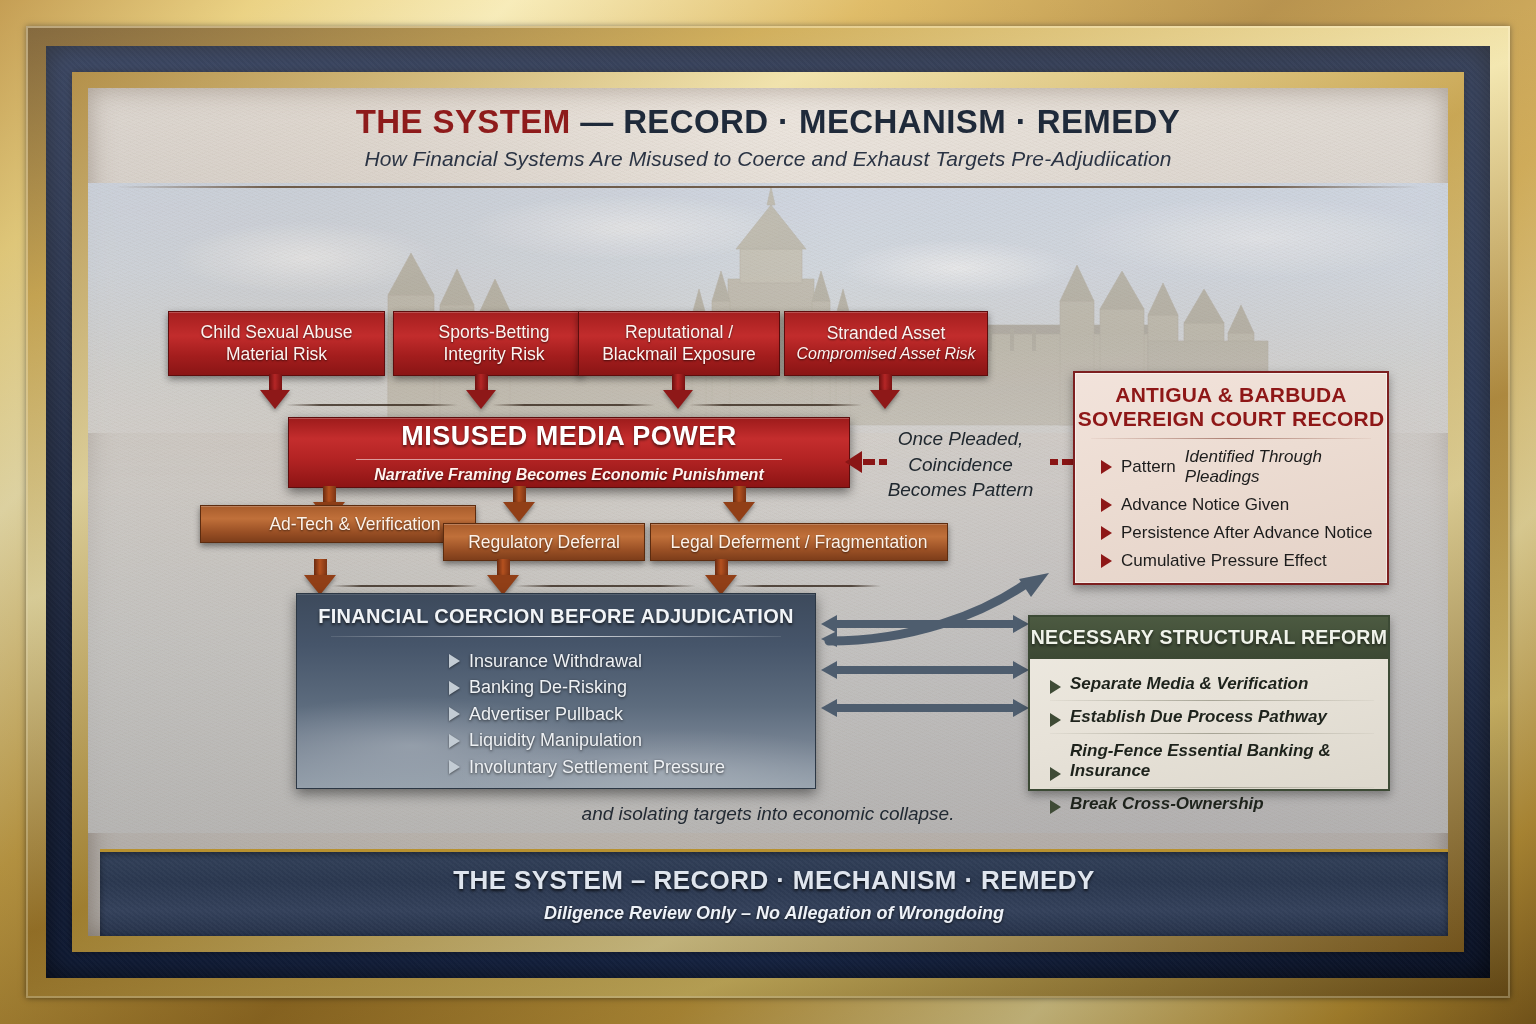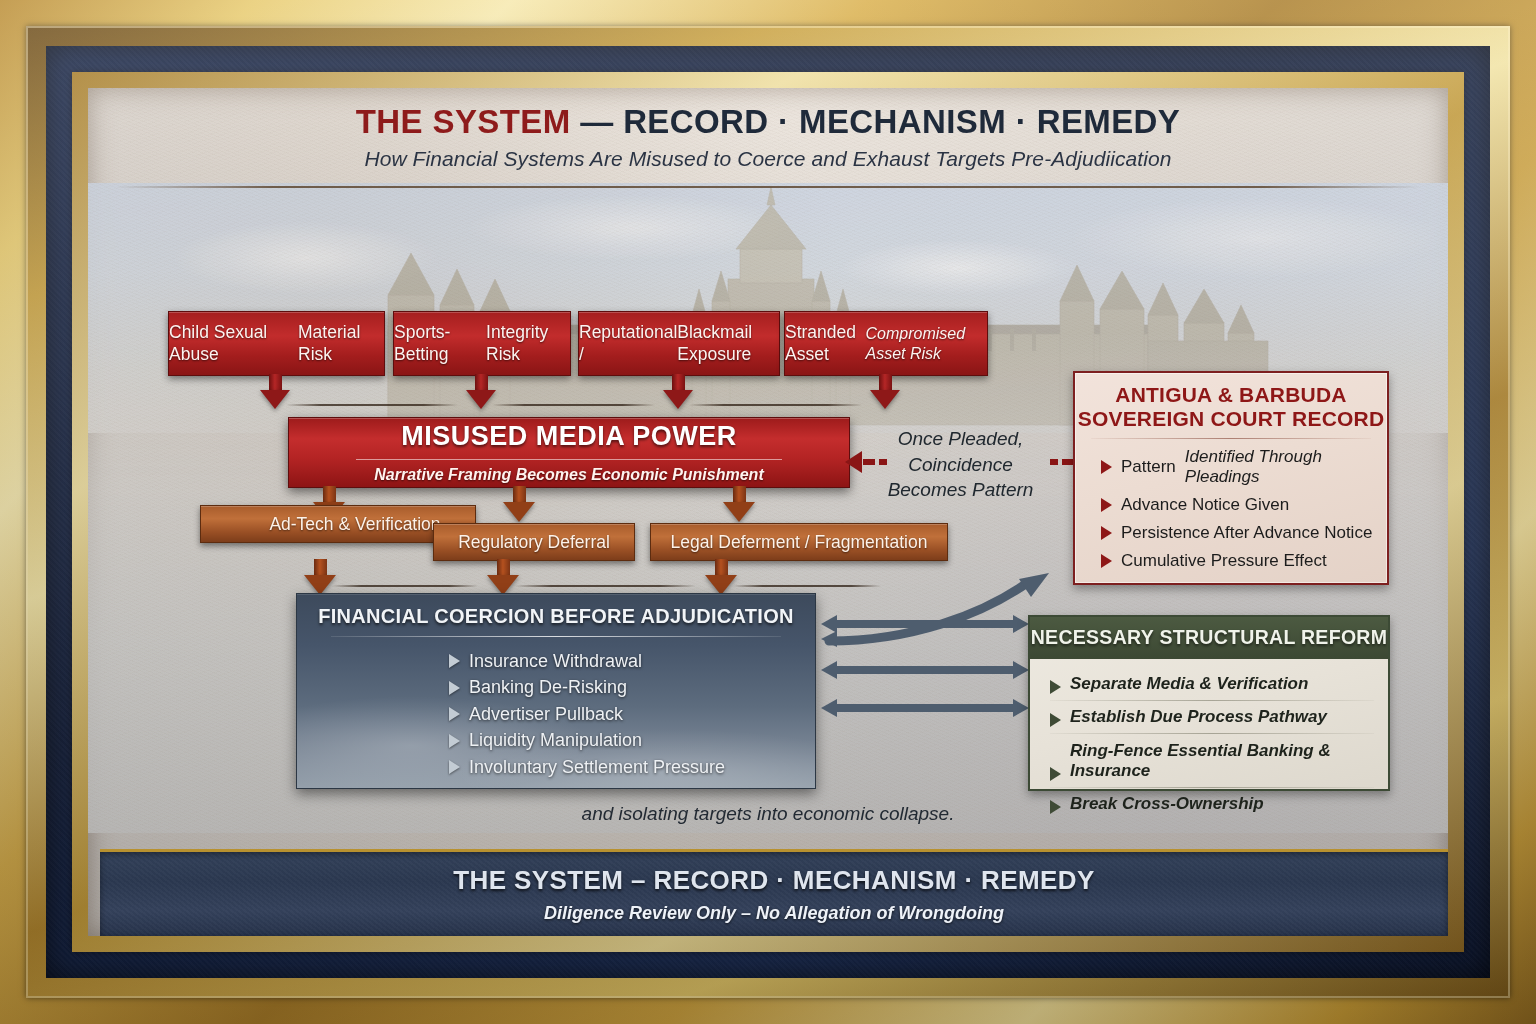--- a/index.html
+++ b/index.html
@@ -97,22 +97,22 @@
     position:absolute;top:98px;left:28px;right:28px;height:2px;z-index:6;
     background:linear-gradient(90deg,rgba(110,85,60,0),rgba(95,72,50,.85) 12%,rgba(95,72,50,.85) 88%,rgba(110,85,60,0));
   }
 
   
   .risk-box{
     position:absolute;z-index:5;
     background:linear-gradient(180deg,#a51f1f 0%,#c22c2c 38%,#a31d1d 70%,#8a1515 100%);
     border:1px solid #5e0d0d;
     box-shadow:0 3px 7px rgba(0,0,0,.45),inset 0 1px 0 rgba(255,255,255,.22);
-    color:#fdf3f0;text-align:left;
-    display:flex;flex-direction:row;align-items:center;justify-content:center;
+    color:#fdf3f0;text-align:center;
+    display:flex;flex-direction:column;align-items:center;justify-content:center;
     line-height:1.22;font-size:17.5px;
     text-shadow:0 1px 2px rgba(0,0,0,.6);
   }
   .risk-box .l2-italic{font-style:italic;font-size:16px;}
   .da-stem{
     position:absolute;z-index:5;width:13px;
     background:linear-gradient(90deg,#6d0f0f,#b52626 45%,#7a1212);
   }
   .da-head{
     position:absolute;z-index:5;width:0;height:0;
@@ -335,21 +335,21 @@
     <div id="title">
       <span class="t-red">THE SYSTEM</span><span class="t-dark"> — </span><span class="t-dark">RECORD · MECHANISM · REMEDY</span>
     </div>
     <div id="subtitle">How Financial Systems Are Misused to Coerce and Exhaust Targets Pre-Adjudiication</div>
     <div id="title-rule"></div>
 
     <div class="risk-box" style="left:80px;top:223px;width:215px;height:63px;">
       <div>Child Sexual Abuse</div>
       <div>Material Risk</div>
     </div>
-    <div class="risk-box" style="left:305px;top:223px;width:176px;height:63px;">
+    <div class="risk-box" style="left:305px;top:223px;width:176px;height:63px;padding-left:12px;">
       <div>Sports-Betting</div>
       <div>Integrity Risk</div>
     </div>
     <div class="risk-box" style="left:490px;top:223px;width:200px;height:63px;">
       <div>Reputational /</div>
       <div>Blackmail Exposure</div>
     </div>
     <div class="risk-box" style="left:696px;top:223px;width:202px;height:63px;">
       <div>Stranded Asset</div>
       <div class="l2-italic">Compromised Asset Risk</div>
@@ -418,21 +418,21 @@
     <div class="or-stem" style="left:235px;top:398px;height:18px;"></div>
     <div class="or-head" style="left:225px;top:414px;"></div>
     <div class="or-stem" style="left:425px;top:398px;height:18px;"></div>
     <div class="or-head" style="left:415px;top:414px;"></div>
     <div class="or-stem" style="left:645px;top:398px;height:18px;"></div>
     <div class="or-head" style="left:635px;top:414px;"></div>
 
     <div class="or-box" style="left:112px;top:417px;width:240px;height:36px;padding-left:34px;">
       <span>Ad-Tech &amp; Verification</span>
     </div>
-    <div class="or-box" style="left:345px;top:435px;width:200px;height:36px;">
+    <div class="or-box" style="left:355px;top:435px;width:200px;height:36px;">
       <span>Regulatory Deferral</span>
     </div>
     <div class="or-box" style="left:562px;top:435px;width:296px;height:36px;">
       <span>Legal Deferment / Fragmentation</span>
     </div>
 
     <div class="or-stem" style="left:226px;top:471px;height:18px;"></div>
     <div class="or-head" style="left:216px;top:487px;"></div>
     <div class="or-stem" style="left:409px;top:471px;height:18px;"></div>
     <div class="or-head" style="left:399px;top:487px;"></div>

